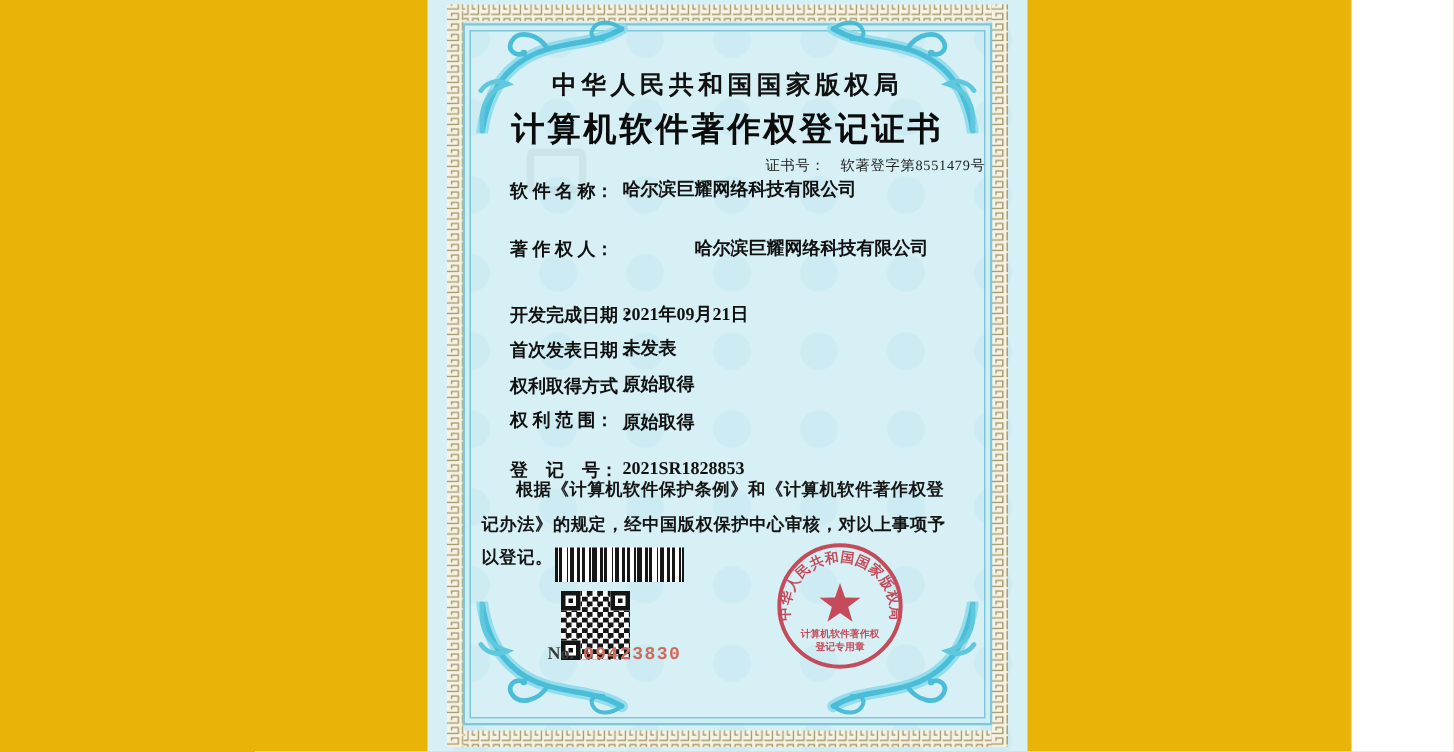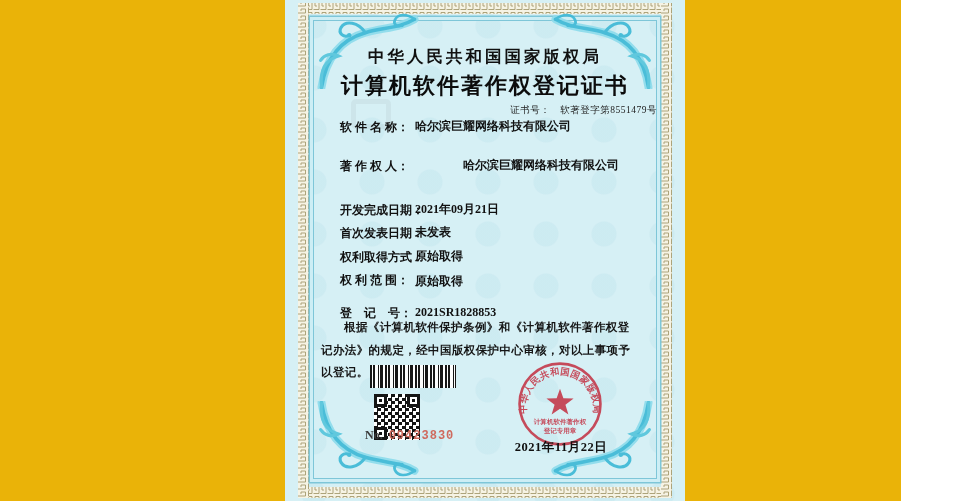--- a/index.html
+++ b/index.html
@@ -212,16 +212,15 @@
       <circle cx="42" cy="42" r="39.5" fill="none" stroke="#c43a4b" stroke-width="2.6"></circle>
       <path id="sealArc" d="M 9.5 52 A 33 33 0 1 1 74.5 52" fill="none"></path>
       <text font-size="9" letter-spacing="0.5">
         <textPath href="#sealArc" startOffset="50%" text-anchor="middle">中华人民共和国国家版权局</textPath>
       </text>
       <polygon fill="#c43a4b" points="42,27 45.3,36.5 55.3,36.7 47.3,42.7 50.2,52.3 42,46.6 33.8,52.3 36.7,42.7 28.7,36.7 38.7,36.5"></polygon>
       <text x="42" y="62" font-size="6.4" text-anchor="middle">计算机软件著作权</text>
       <text x="42" y="70.5" font-size="6.4" text-anchor="middle">登记专用章</text>
     </svg>
 
-    <div class="seal-date">2021年11月22日</div>
 
   </div>
 </div>
 
 </body></html>

